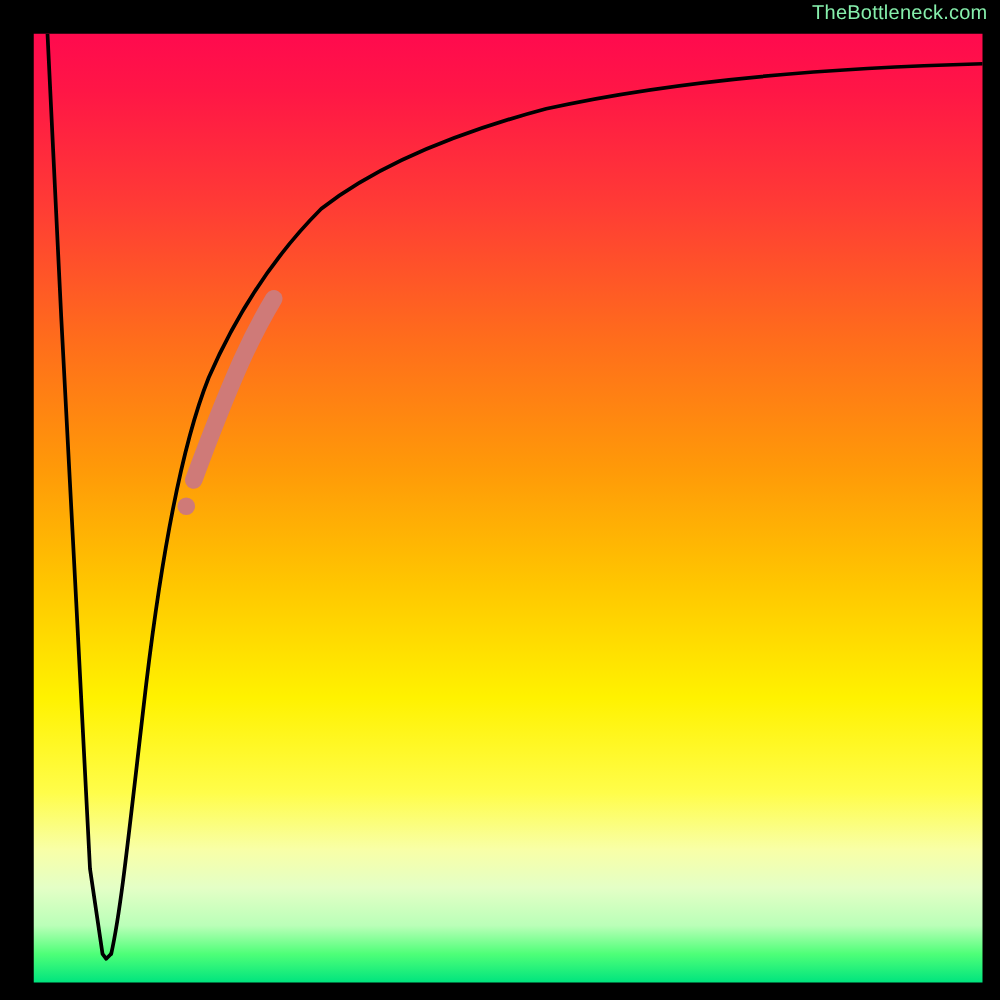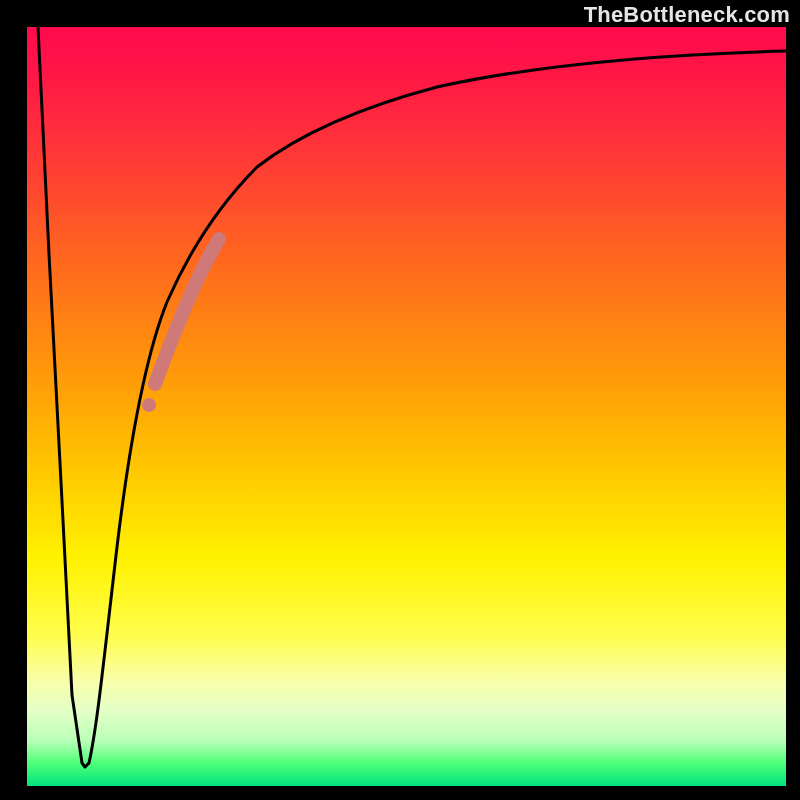--- a/index.html
+++ b/index.html
@@ -44,23 +44,23 @@
     position: absolute;
     left: 0;
     top: 0;
     width: 759px;
     height: 759px;
   }
   .watermark {
     position: absolute;
     top: 2px;
     right: 10px;
-    color: #e5e5e5;
-    font-size: 22px;
-    font-weight: 700;
+    color: #86efac;
+    font-size: 16px;
+    font-weight: 400;
     letter-spacing: 0.2px;
   }
 </style>
 </head>
 <body>
 
 <div class="frame">
   <div class="plot-area">
     <svg class="curve" viewBox="0 0 759 759" preserveAspectRatio="none">
       <path d="M 11 0

